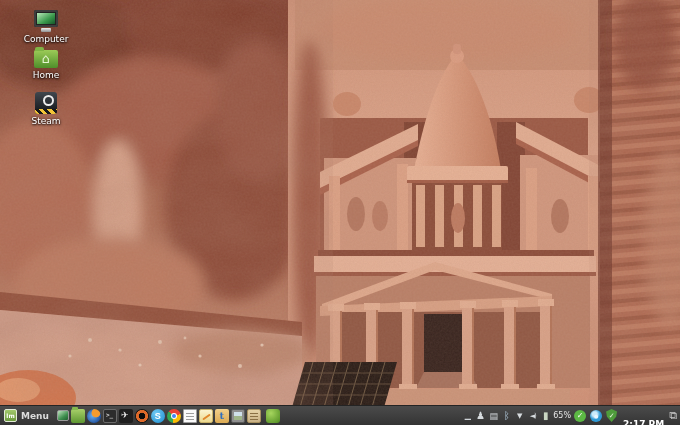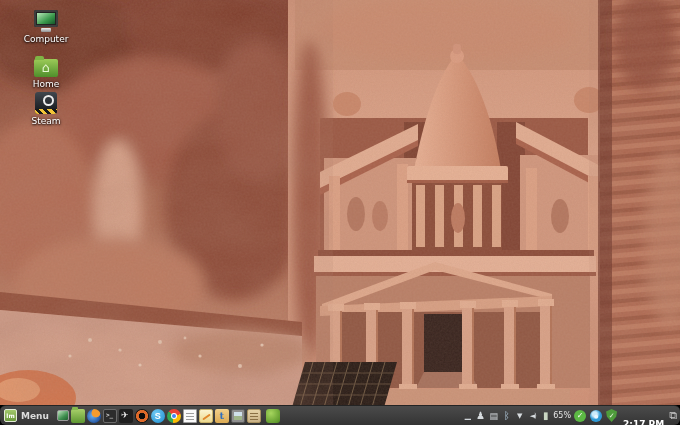--- a/index.html
+++ b/index.html
@@ -28,21 +28,21 @@
   .di-steam{width:22px;height:22px;border-radius:3px;position:relative;overflow:hidden;
         background:linear-gradient(#41474e,#121418);}
   .di-steam::before{content:"";position:absolute;top:3px;left:8px;width:7px;height:7px;
         border:2px solid #ececec;border-radius:50%;}
   .di-steam::after{content:"";position:absolute;left:0;right:0;bottom:0;height:5px;
         background:repeating-linear-gradient(45deg,#f2c437 0 3px,#17171a 3px 6px);}
 
   
   .taskbar{position:absolute;left:0;bottom:0;width:680px;height:20px;box-sizing:border-box;
            display:flex;align-items:center;background:linear-gradient(#4b4b4b,#343434);
-           border-top:1px solid #242424;border-radius:6px;}
+           border-top:1px solid #242424;}
   .menu-button{display:flex;align-items:center;gap:4px;height:100%;padding:0 7px 0 4px;cursor:pointer;}
   .menu-logo{width:13px;height:13px;border-radius:2px;border:1px solid #e4ecd8;position:relative;
              background:linear-gradient(#a3c96c,#6c9a3d);box-sizing:border-box;}
   .menu-logo::before{content:"lm";position:absolute;inset:0;text-align:center;
              font:bold 6px/11px "DejaVu Sans",sans-serif;color:#fff;}
   .menu-label{font:bold 9px "DejaVu Sans",sans-serif;color:#dcdcdc;}
   .launchers{display:flex;align-items:center;height:100%;}
   .launcher{width:14px;height:14px;margin:0 1px;border-radius:2px;position:relative;
             flex:0 0 auto;box-sizing:border-box;cursor:pointer;}
 
@@ -317,21 +317,21 @@
     <rect x="0" y="0" width="680" height="405" filter="url(#grainF)" opacity="0.3"></rect>
   </svg>
 
   <div class="desktop-icon" style="top:10px">
     <div class="di-computer">
       <div class="scr"></div>
         <div class="stand"></div>
     </div>
     <span class="label">Computer</span>
   </div>
-  <div class="desktop-icon" style="top:55px">
+  <div class="desktop-icon" style="top:46px">
     <div class="di-home"></div>
     <span class="label">Home</span>
   </div>
   <div class="desktop-icon" style="top:92px">
     <div class="di-steam"></div>
     <span class="label">Steam</span>
   </div>
 
   <div class="taskbar">
     <div class="menu-button">

